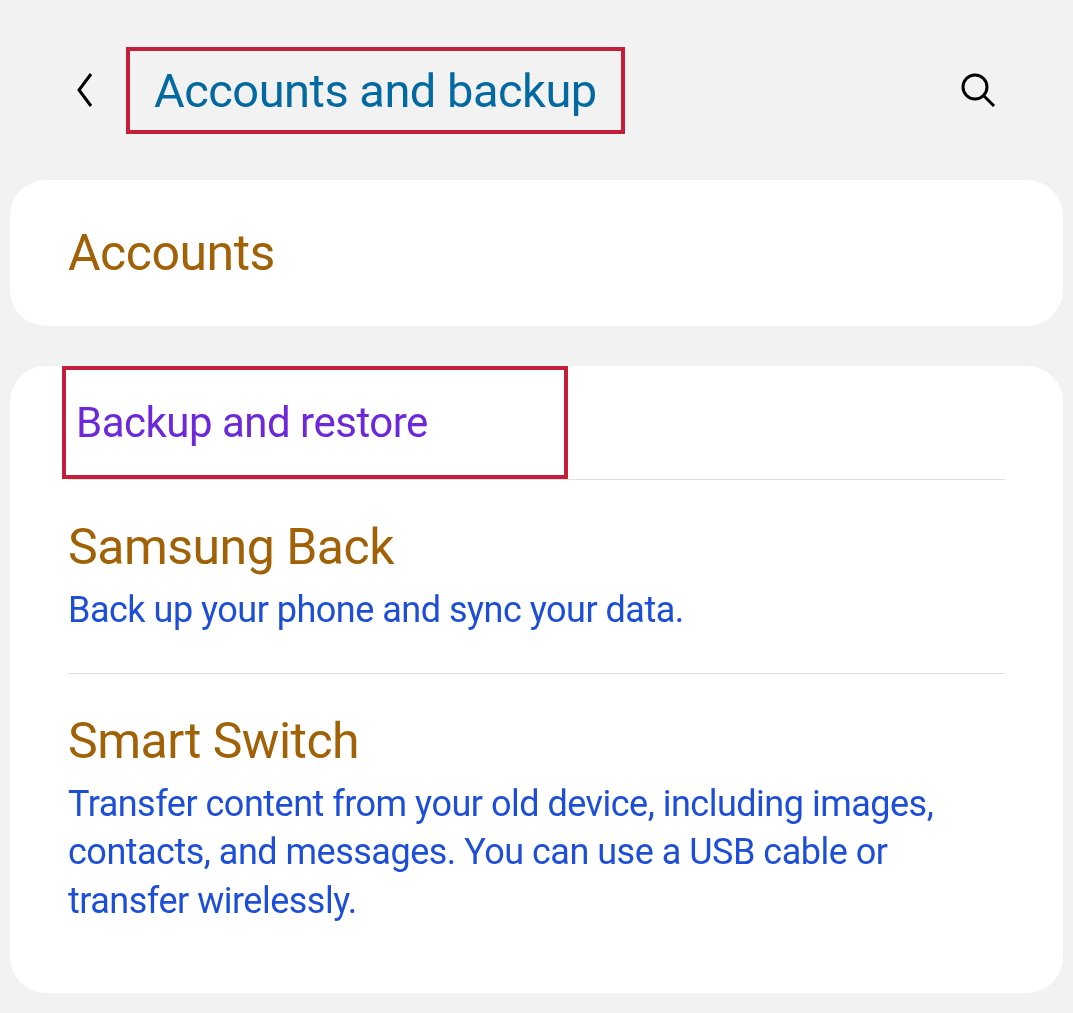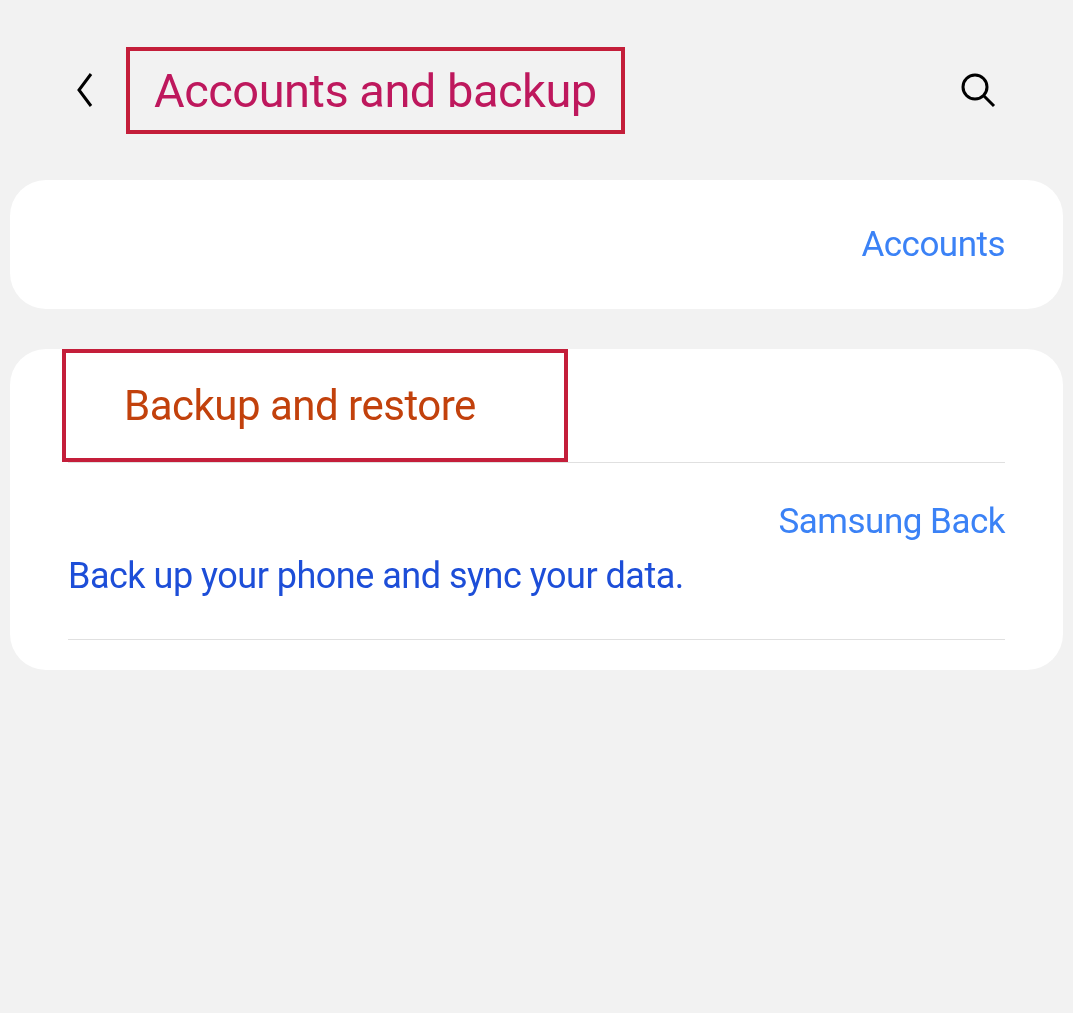--- a/index.html
+++ b/index.html
@@ -34,21 +34,21 @@
       height: 40px;
     }
     .title-box {
       border: 4px solid #c41e3a;
       padding: 12px 24px;
       margin-left: 0px;
     }
     .page-title {
       font-size: 47px;
       font-weight: 400;
-      color: #be185d;
+      color: #0369a1;
       letter-spacing: -0.5px;
     }
     .search-button {
       margin-left: auto;
       width: 50px;
       height: 50px;
       display: flex;
       align-items: center;
       justify-content: center;
       cursor: pointer;
@@ -62,46 +62,44 @@
       background-color: #fff;
       border-radius: 36px;
       margin: 0 10px 40px 10px;
       padding: 0;
     }
     .card-item {
       padding: 44px 58px;
       cursor: pointer;
     }
     .card-item-title {
-      font-size: 35px;
+      font-size: 50px;
       font-weight: 400;
-      color: #3b82f6;
+      color: #a16207;
       letter-spacing: -0.5px;
-      text-align: right;
     }
     .card-item-subtitle {
       font-size: 36px;
       font-weight: 400;
       color: #1d4ed8;
       margin-top: 10px;
       line-height: 1.35;
       letter-spacing: -0.5px;
     }
     .backup-restore-box {
       border: 4px solid #c41e3a;
       padding: 28px 10px 28px 10px;
       margin: 10px 0 0 52px;
       width: 506px;
     }
     .backup-restore-title {
       font-size: 42px;
       font-weight: 400;
-      color: #c2410c;
+      color: #6d28d9;
       letter-spacing: -0.5px;
-      margin-left: 48px;
     }
     .second-card {
       padding-top: 0;
       padding-bottom: 30px;
     }
     .divider {
       height: 1px;
       background-color: #e0e0e0;
       margin: 0 58px;
     }
@@ -143,13 +141,17 @@
 <div class="card second-card">
   <div class="backup-restore-box">
     <div class="backup-restore-title">Backup and restore</div>
   </div>
   <div class="divider" style="margin-top: 0;"></div>
   <div class="card-item samsung-cloud-item">
     <div class="card-item-title">Samsung Back</div>
     <div class="card-item-subtitle">Back up your phone and sync your data.</div>
   </div>
   <div class="divider"></div>
+  <div class="card-item smart-switch-item">
+    <div class="card-item-title">Smart Switch</div>
+    <div class="card-item-subtitle">Transfer content from your old device, including images, contacts, and messages. You can use a USB cable or transfer wirelessly.</div>
+  </div>
 </div>
 
 </body></html>

